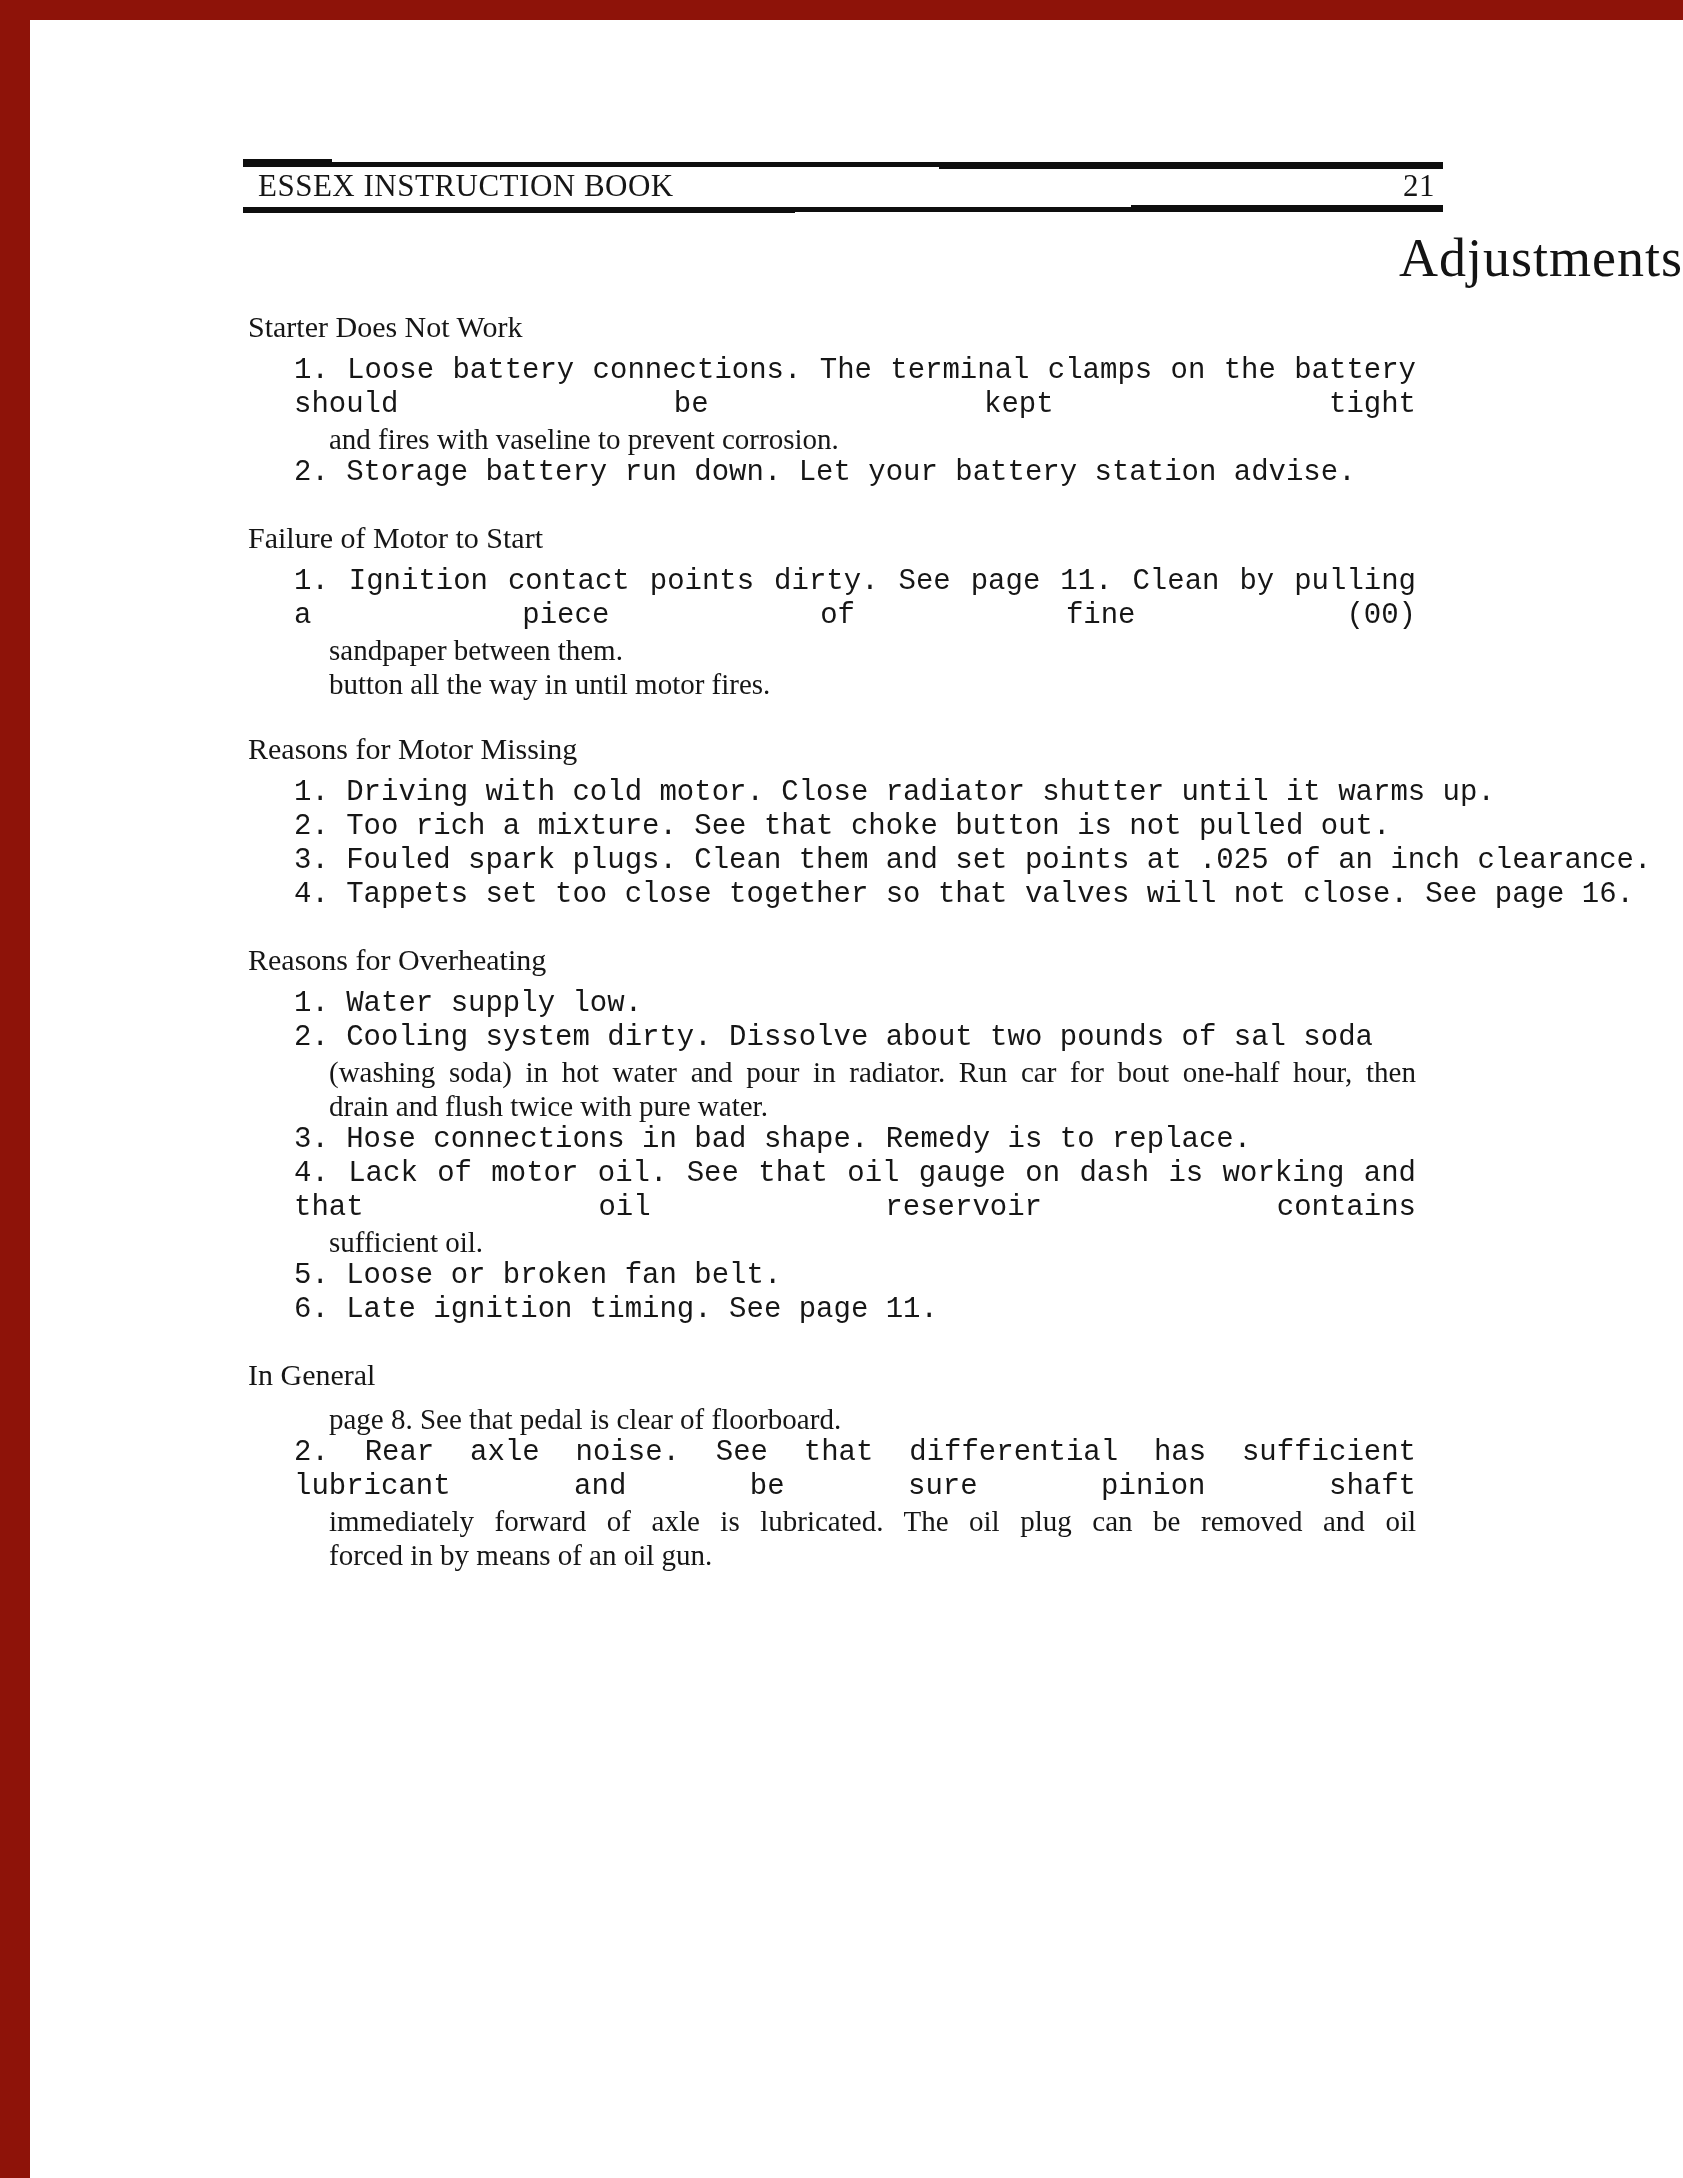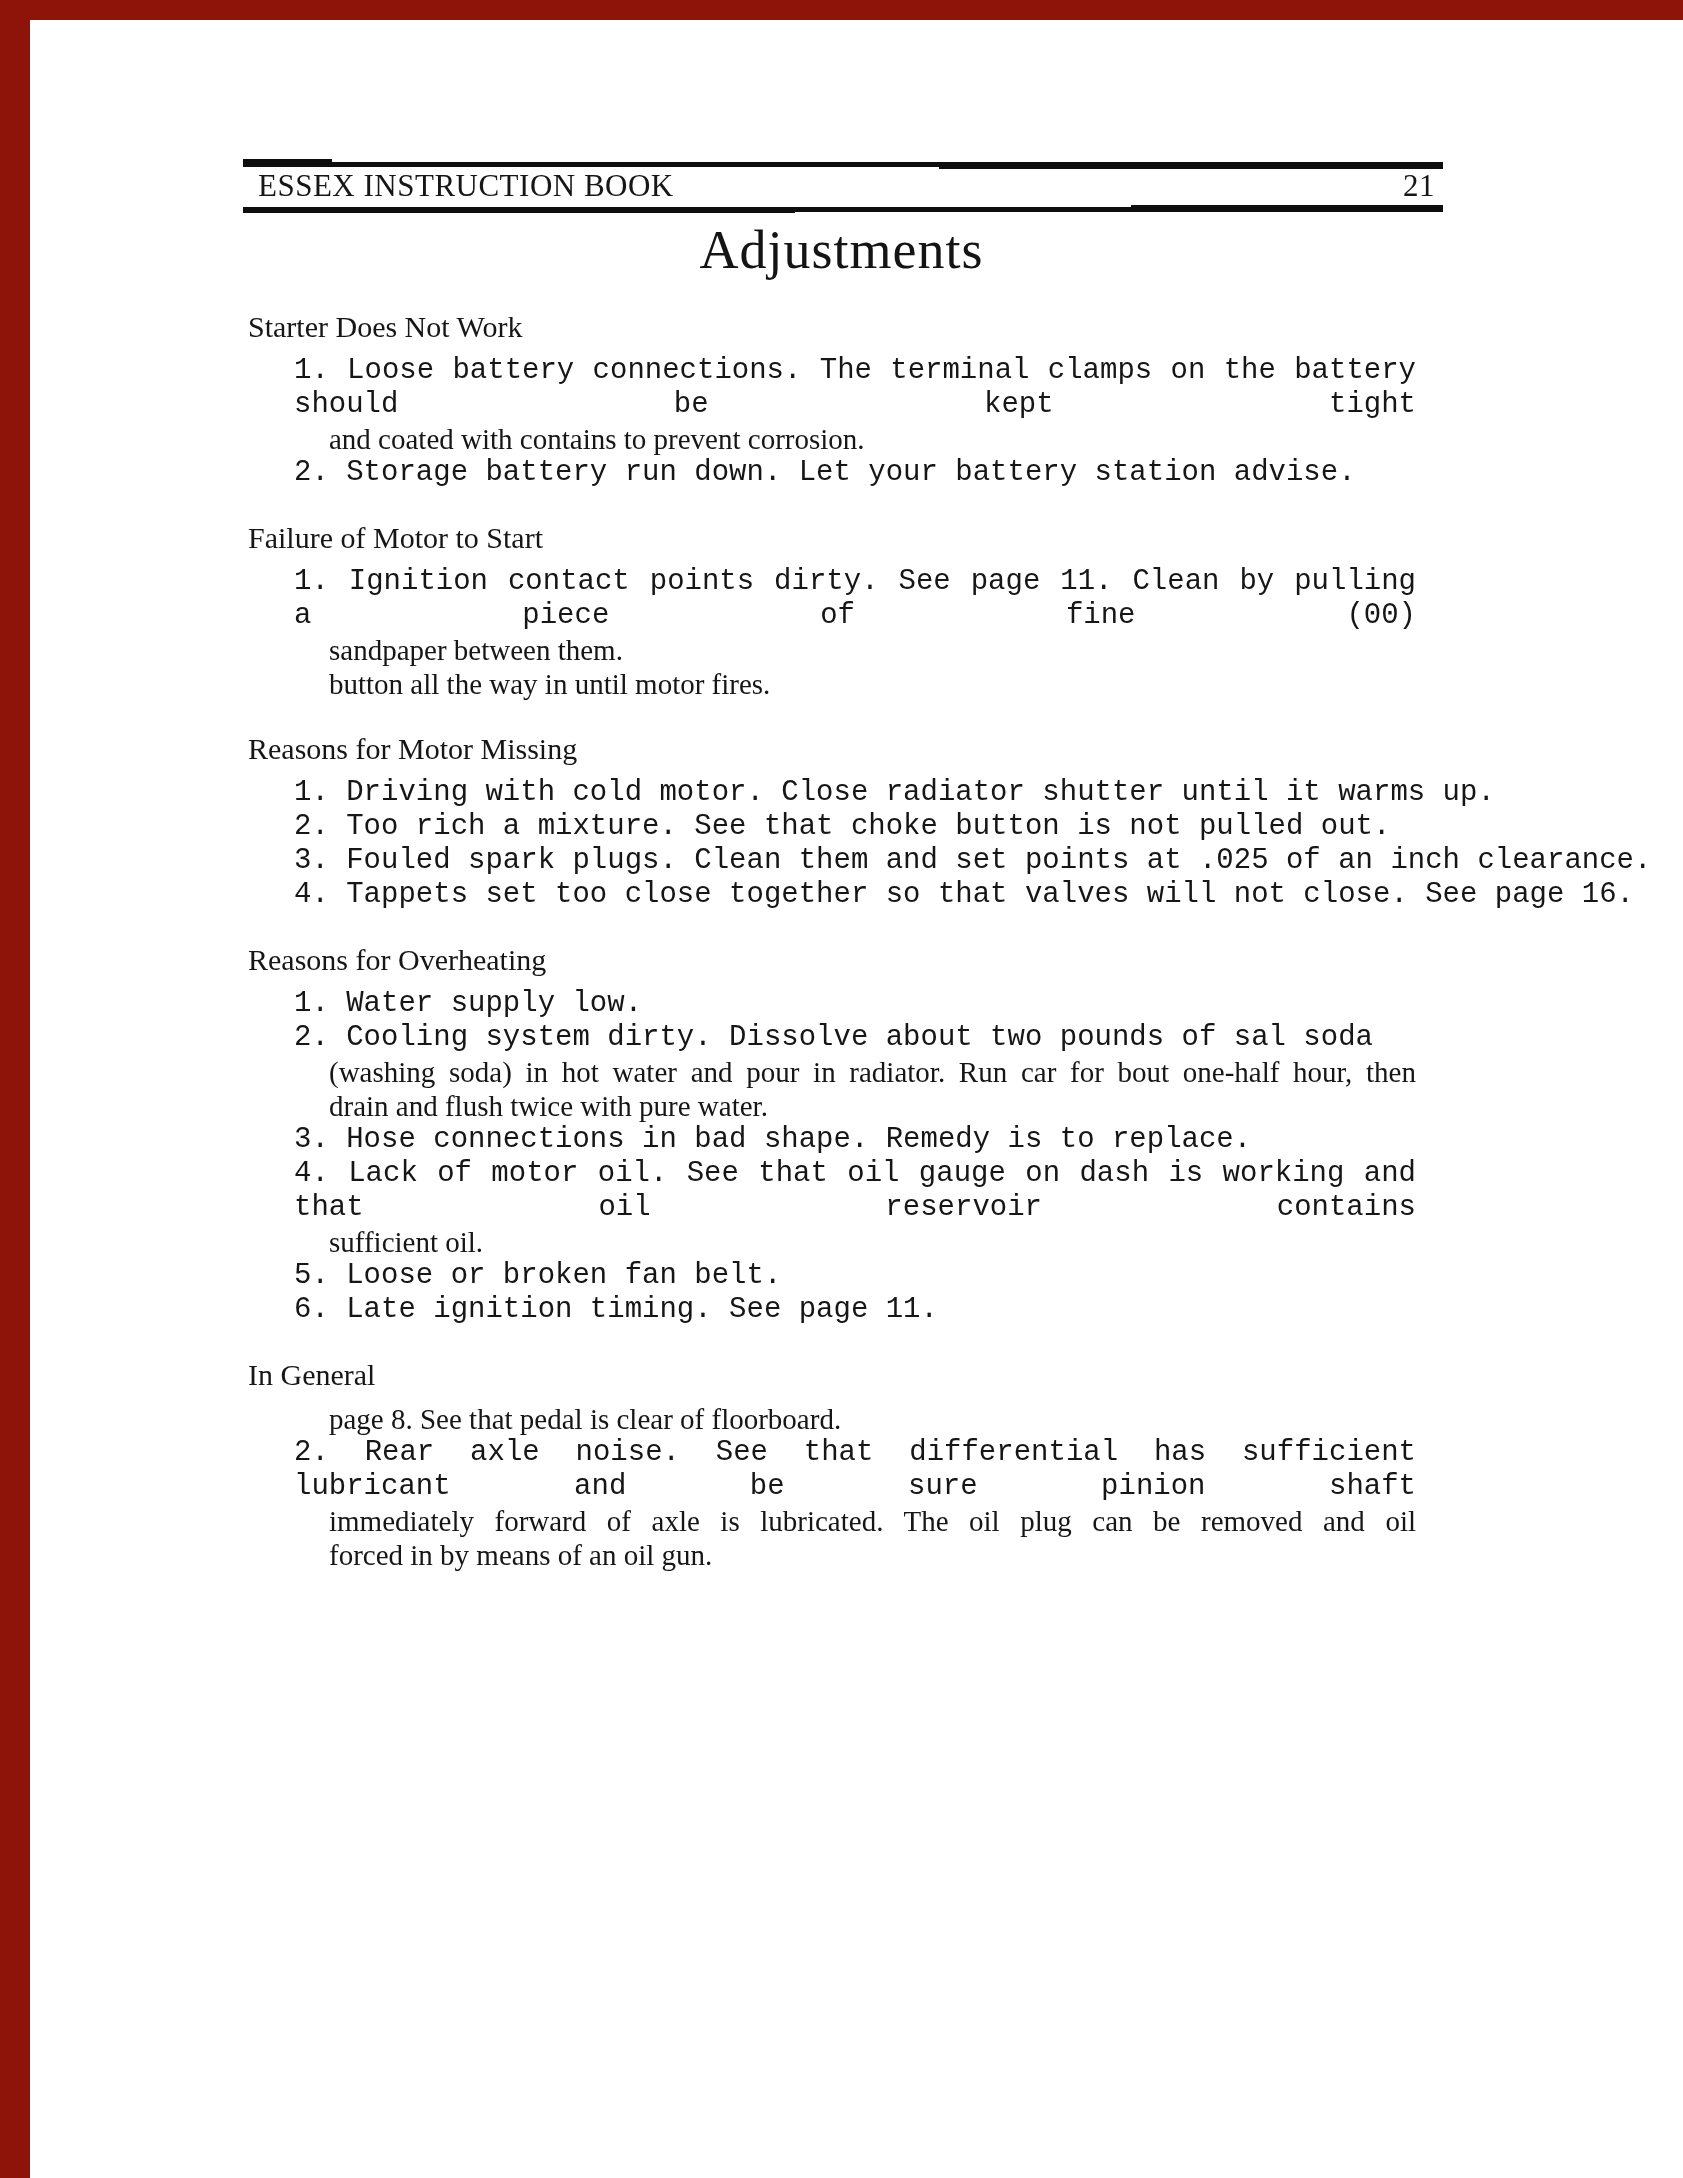--- a/index.html
+++ b/index.html
@@ -36,22 +36,22 @@
   .rule-bot-seg2   { left: 74%; right: 0; top: 47px; height: 4px; }
 
   .running-head-row {
     position: absolute; left: 15px; right: 8px; top: 11px;
     display: flex; justify-content: space-between; align-items: baseline;
     font-size: 31px; line-height: 33px; letter-spacing: 0.5px; text-align: right;
   }
 
   
   .page-title {
-    position: absolute; left: 0; top: 222px; width: 1683px;
-    text-align: center;
+    position: absolute; left: 0; top: 230px; width: 1683px;
+    text-align: right;
     font-size: 54px; line-height: 57px;
     letter-spacing: 1px;
     color: #141414;
   }
 
   
   .content {
     position: absolute; left: 248px; top: 309px;
     width: 1168px;
     font-size: 29px;
@@ -94,21 +94,21 @@
   <div class="rule rule-bot-seg2"></div>
 </div>
 
 <div class="page-title">Adjustments</div>
 
 <div class="content">
     <section class="section">
       <div class="section-heading">Starter Does Not Work</div>
       <div>
         <div class="ln num stretch">1. Loose battery connections. The terminal clamps on the battery should be kept tight</div>
-        <div class="ln cont">and coated with contains to prevent corrosion.</div>
+        <div class="ln cont">and fires with vaseline to prevent corrosion.</div>
       </div>
       <div>
         <div class="ln num">2. Storage battery run down. Let your battery station advise.</div>
       </div>
     </section>
     <section class="section">
       <div class="section-heading">Failure of Motor to Start</div>
       <div>
         <div class="ln num stretch">1. Ignition contact points dirty. See page 11. Clean by pulling a piece of fine (00)</div>
         <div class="ln cont">sandpaper between them.</div>

